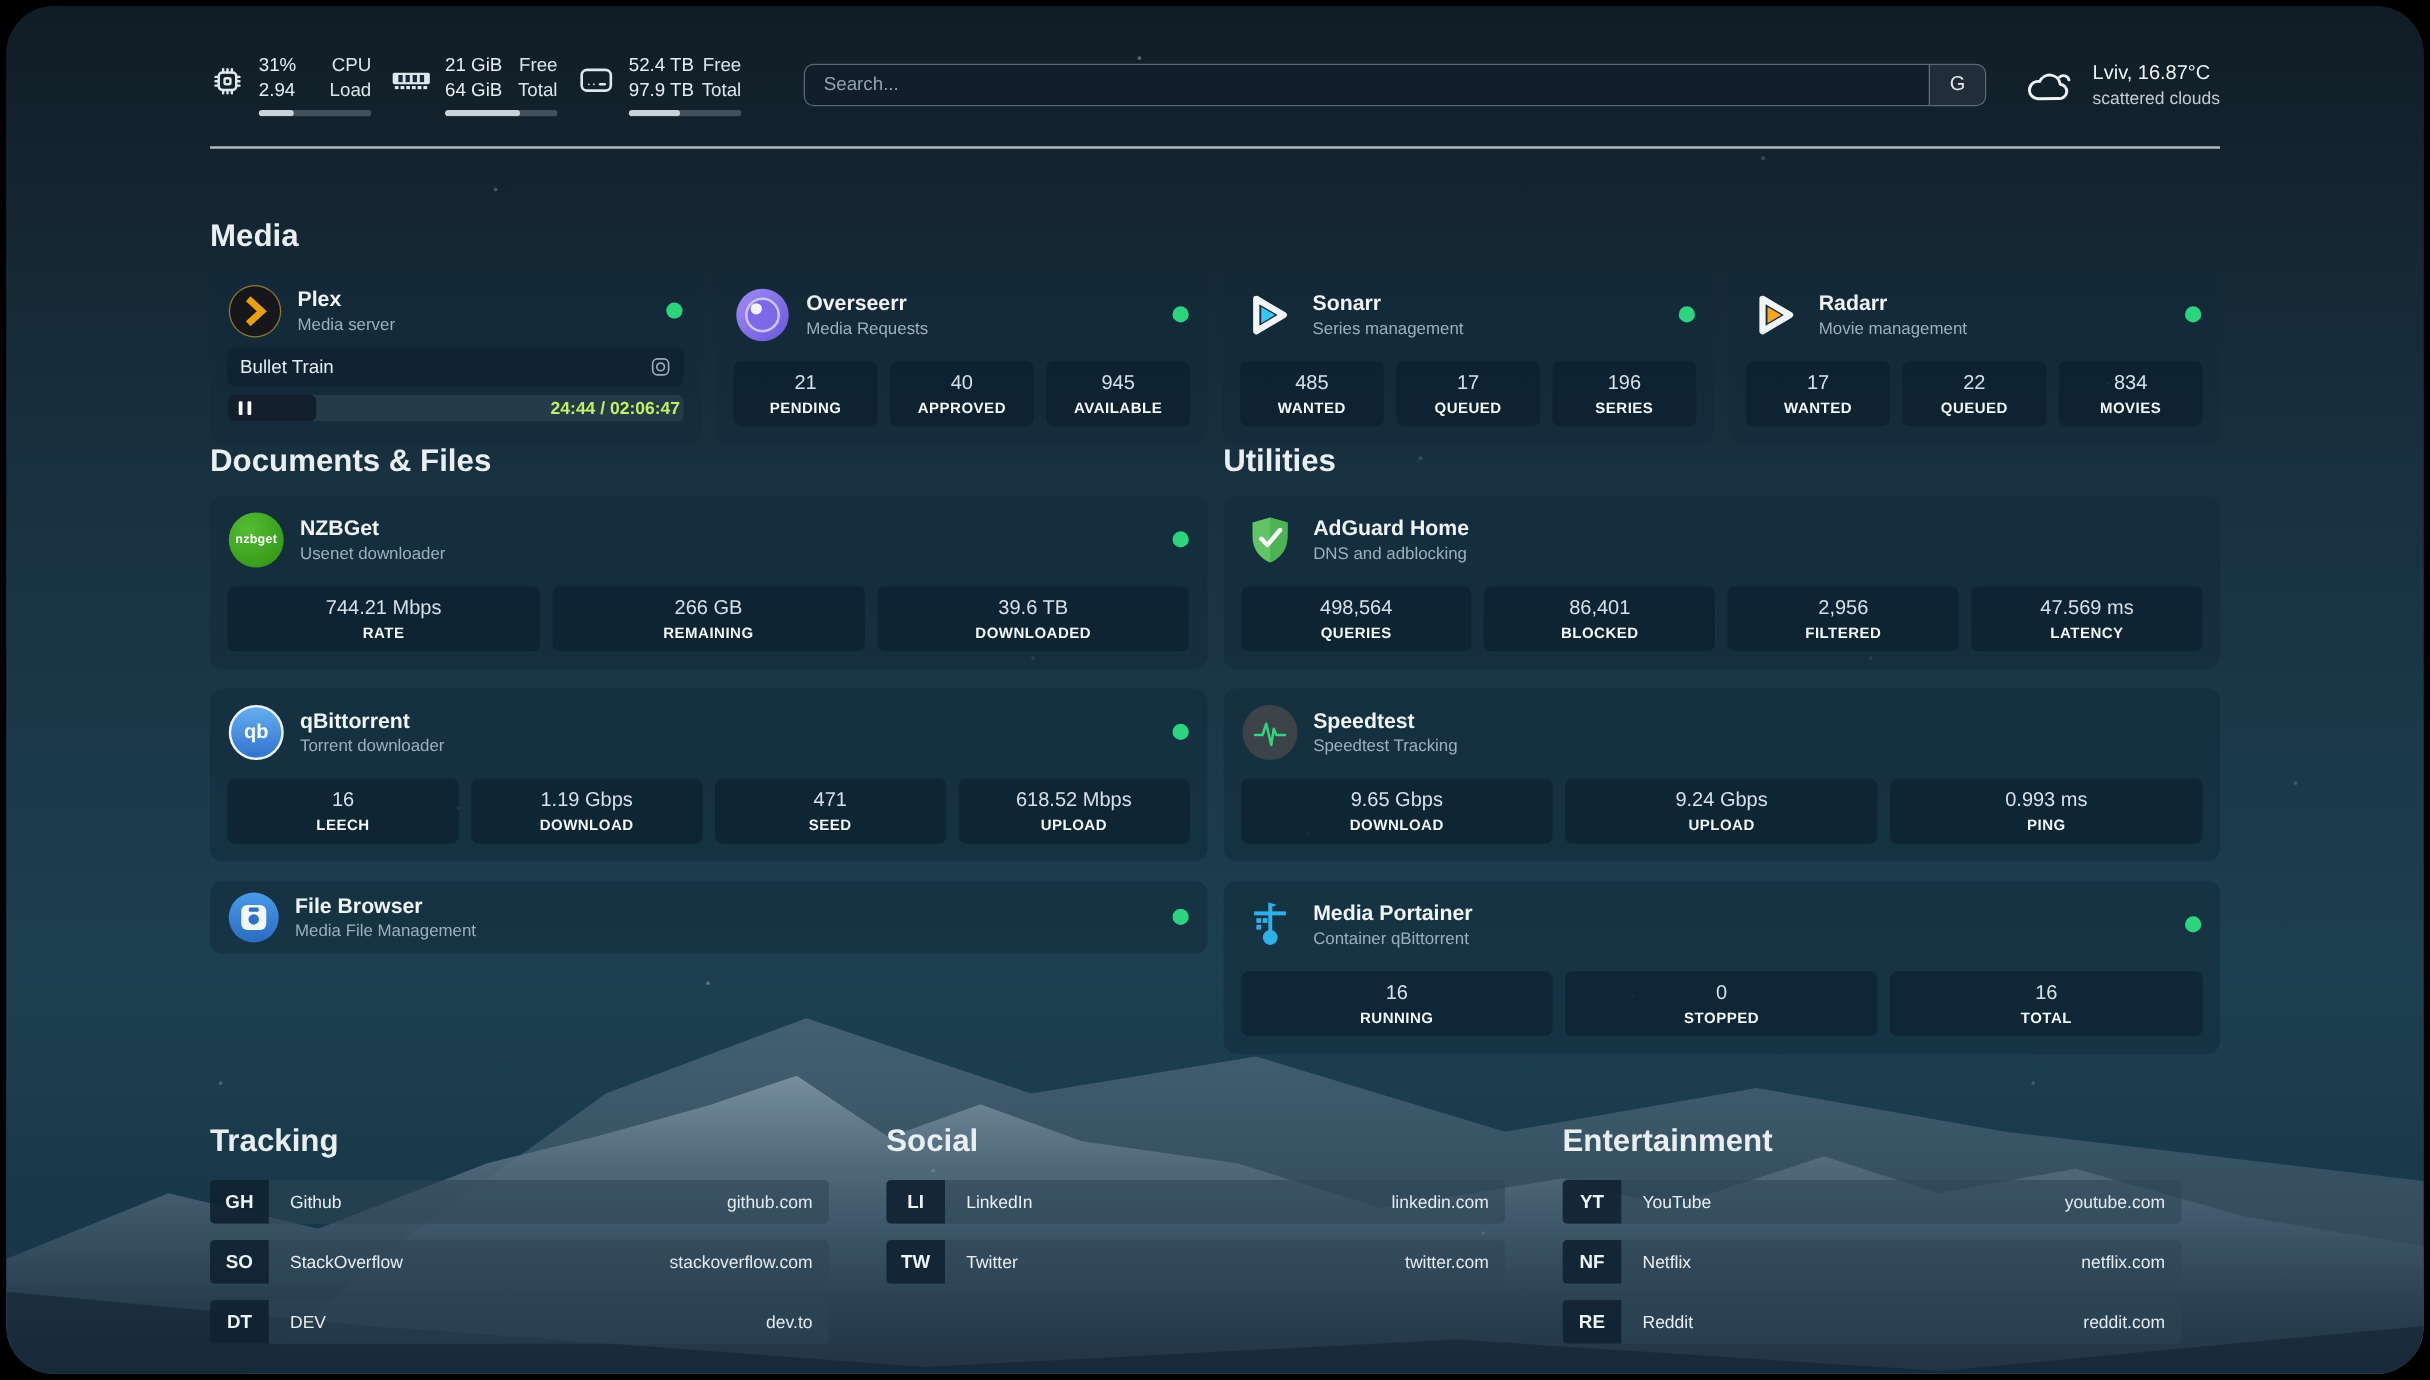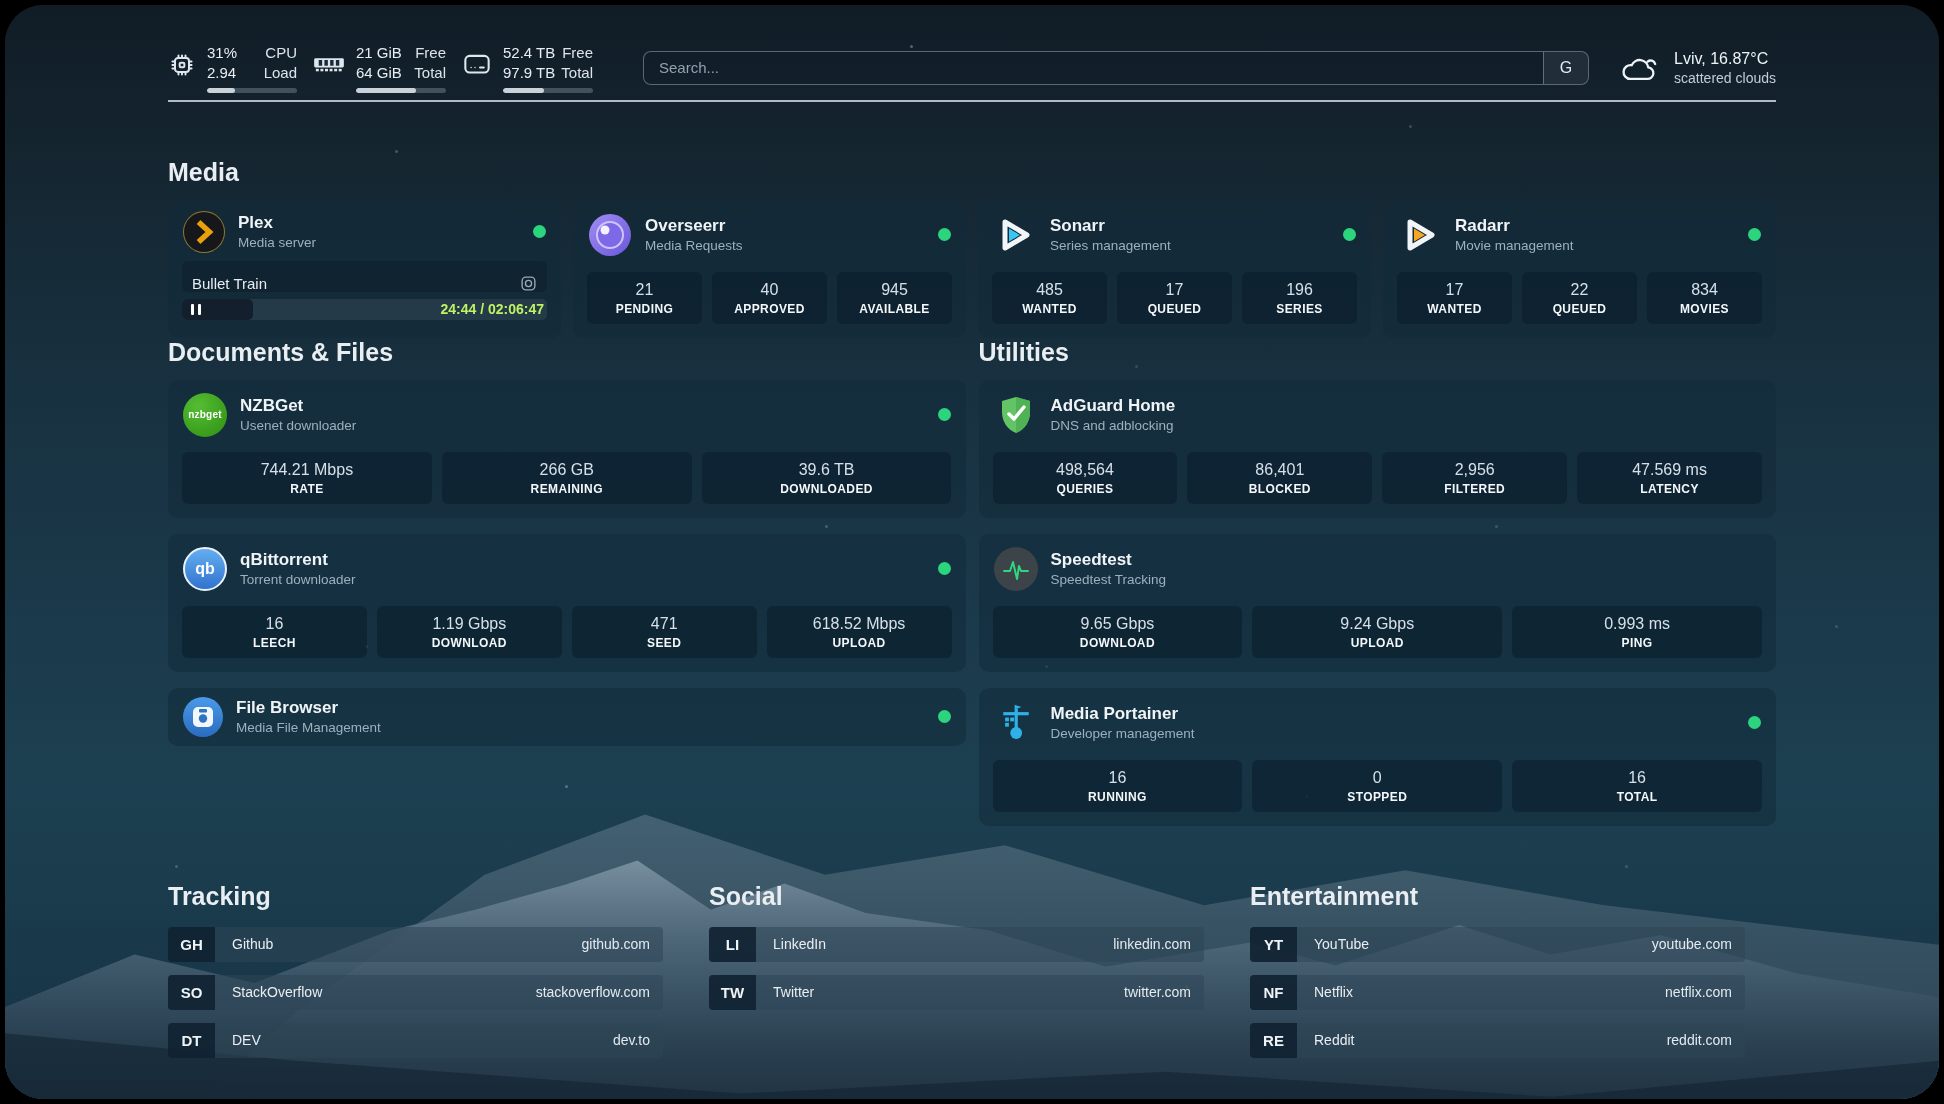--- a/index.html
+++ b/index.html
@@ -29,21 +29,21 @@
     1490px 520px 0 rgba(255,255,255,.16),360px 640px 0 rgba(255,255,255,.22),
     1040px 660px 0 rgba(255,255,255,.18),1830px 620px 0 rgba(255,255,255,.16),
     560px 780px 0 rgba(255,255,255,.28),1300px 790px 0 rgba(255,255,255,.2),
     170px 860px 0 rgba(255,255,255,.25),1620px 860px 0 rgba(255,255,255,.2),
     740px 930px 0 rgba(255,255,255,.25),1180px 980px 0 rgba(255,255,255,.2);}
 
   
   .content{position:absolute;inset:0;padding:0 163px;color:#e9eef2;}
 
   
-  .topbar{margin-top:38px;display:flex;align-items:center;padding-bottom:7px;
+  .topbar{margin-top:38px;display:flex;align-items:center;padding-bottom:24px;
     border-bottom:2px solid rgba(203,213,221,.85);}
   .tstat{display:flex;gap:11px;margin-right:16px;align-items:flex-start;}
   .tstat svg{margin-top:8px;flex:none;}
   .tbody{width:90px;}
   .tcols{display:flex;justify-content:space-between;font-size:15px;line-height:1.32;color:#e7edf2;}
   .tcol.right{text-align:right;color:#dce4ea;}
   .tbar{height:5px;border-radius:3px;background:rgba(125,140,155,.45);margin-top:5px;overflow:hidden;}
   .tfill{height:100%;background:#c9d2d9;border-radius:3px;width:0;}
   .searchbar{flex:1;display:flex;align-items:stretch;height:34px;margin:0 30px 0 34px;
     border:1px solid rgba(150,165,180,.55);border-radius:8px;background:rgba(18,30,42,.35);overflow:hidden;}
@@ -75,21 +75,21 @@
   .app-name{font-size:17px;font-weight:600;color:#f0f4f7;line-height:1.2;}
   .app-desc{font-size:13.5px;color:#9db0bd;margin-top:2px;}
   .dot{width:13px;height:13px;border-radius:50%;margin-left:auto;flex:none;}
   .card-stats{display:flex;gap:10px;padding:2px 14px 14px;}
   .sbox{flex:1;background:rgba(10,28,42,.55);border-radius:6px;text-align:center;padding:9px 4px 8px;}
   .sval{font-size:16px;color:#d6e0e8;}
   .slab{font-size:12px;font-weight:700;color:#f5f8fa;letter-spacing:.4px;margin-top:3px;}
 
   
   .np-row{margin:0 14px 7px;background:rgba(11,28,42,.5);border-radius:6px;display:flex;
-    align-items:flex-end;padding:0 10px;height:31px;font-size:15px;color:#e6edf2;}
+    align-items:center;padding:0 10px;height:31px;font-size:15px;color:#e6edf2;}
   .np-row svg{margin-left:auto;}
   .pg-row{margin:0 14px 12px;height:21px;background:rgba(255,255,255,.075);border-radius:5px;
     position:relative;display:flex;align-items:center;overflow:hidden;}
   .pg-fill{position:absolute;top:0;bottom:0;left:0;background:#141f2d;border-radius:5px;width:0;}
   .pause{position:relative;margin-left:9px;display:flex;gap:4px;cursor:pointer;}
   .pause span{width:3.2px;height:11px;background:#fff;border-radius:1px;display:block;}
   .ptime{position:relative;margin-left:auto;padding-right:3px;font-size:14px;font-weight:700;color:#bef264;}
 
   
   .nzb-bg{background:radial-gradient(circle at 35% 30%,#55bd33,#2e8f12);}
@@ -511,21 +511,21 @@
                   <rect x="8" y="10" width="28" height="3.5"></rect>
                   <polygon points="20.5,2 28,4.5 20.5,7"></polygon>
                   <rect x="10" y="16" width="4.2" height="4.2"></rect>
                   <rect x="10" y="21.8" width="4.2" height="4.2"></rect>
                   <rect x="15.6" y="16" width="4.2" height="4.2"></rect>
                   <circle cx="22.2" cy="33" r="6.5"></circle>
                 </svg>
               </div>
               <div>
                 <div class="app-name">Media Portainer</div>
-                <div class="app-desc">Developer management</div>
+                <div class="app-desc">Container qBittorrent</div>
               </div>
               <div class="dot" style="background-color: rgb(43, 212, 125);"></div>
             </div>
             <div class="card-stats">
               <div class="sbox">
                   <div class="sval">16</div>
                   <div class="slab">RUNNING</div>
                 </div>
               <div class="sbox">
                   <div class="sval">0</div>

